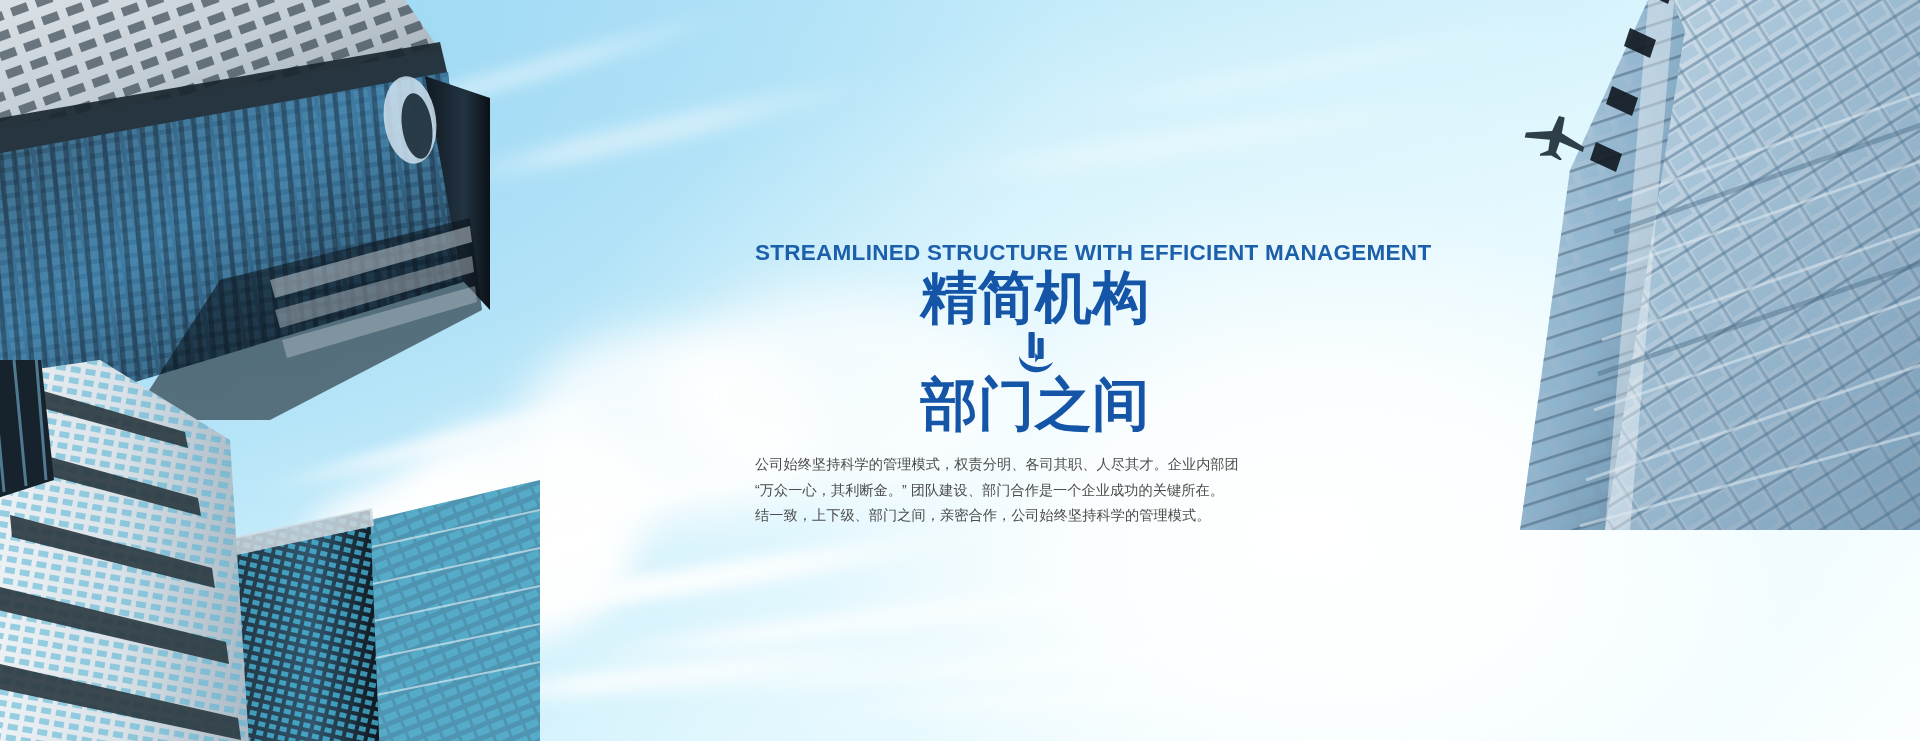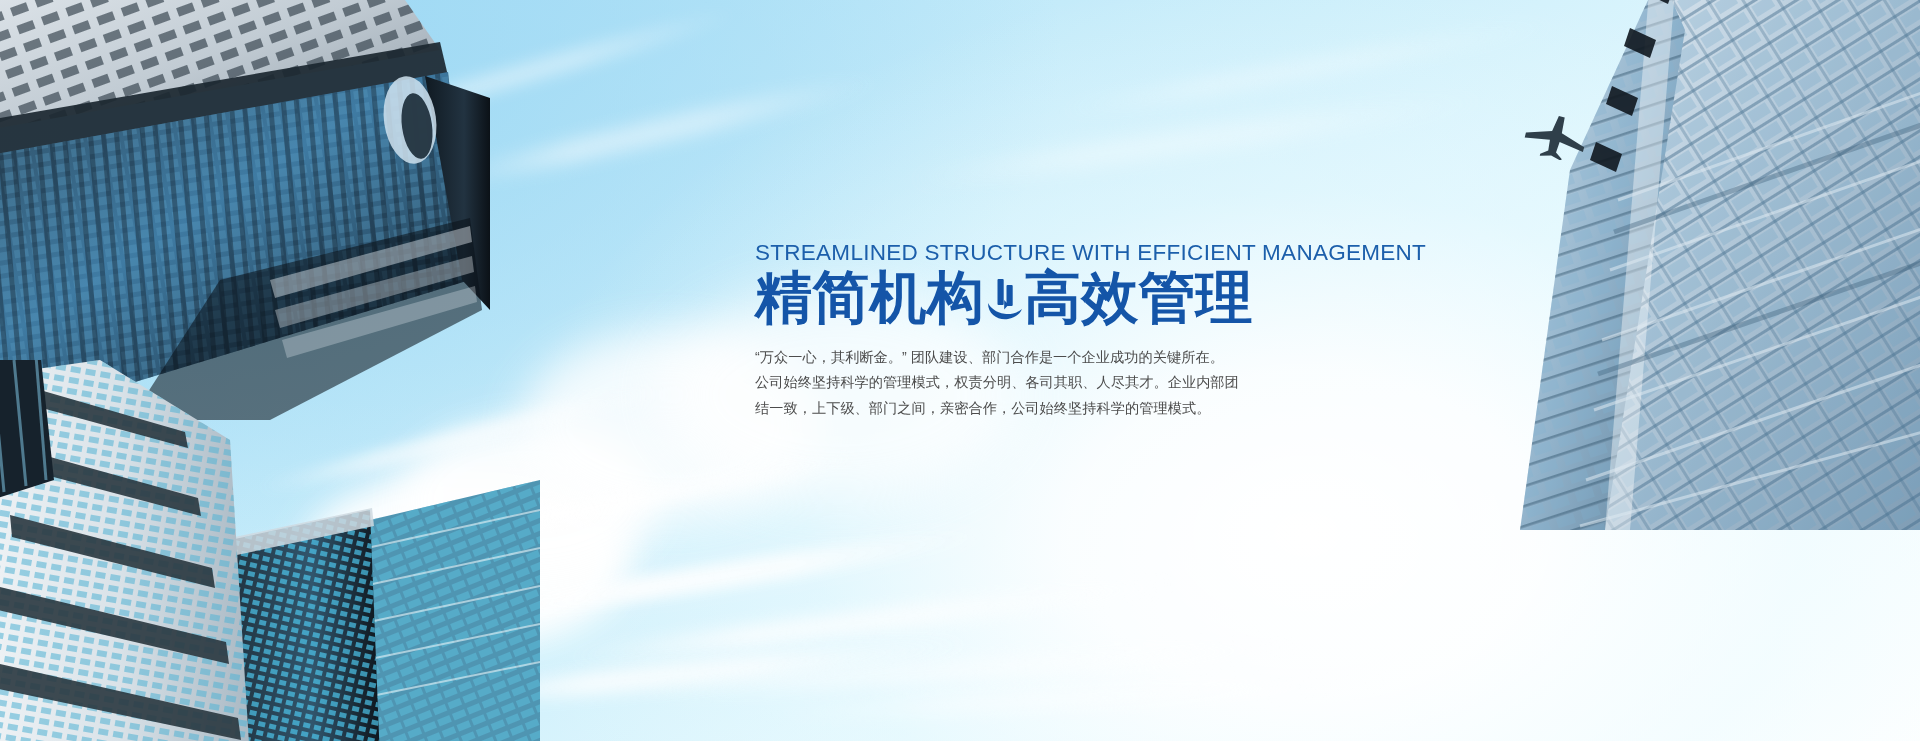--- a/index.html
+++ b/index.html
@@ -95,31 +95,32 @@
   .copy {
     position: absolute;
     left: 755px;
     top: 240px;
     width: 560px;
   }
   .eyebrow {
     font-size: 22.5px;
     letter-spacing: .012em;
     color: #1c5fab;
-    font-weight: 400;
+    font-weight: 700;
     white-space: nowrap;
     line-height: 1.15;
     margin: 0 0 2px 0;
   }
   .headline {
     display: flex;
     align-items: center;
     gap: 0;
     margin: 0;
     line-height: 1.04;
+    flex-direction: column;
   }
   .headline .zh {
     font-size: 57px;
     font-weight: 700;
     color: #1455a8;
     letter-spacing: .004em;
     white-space: nowrap;
   }
   .headline .mark {
     width: 40px;
@@ -360,24 +361,24 @@
         <svg width="40" height="48" viewBox="0 0 40 48">
           <g fill="#1455a8">
             <rect x="13.5" y="3" width="6.2" height="26" rx="1"></rect>
             <rect x="22.5" y="9" width="6.2" height="21" rx="1"></rect>
             <path d="M20.2 24 L24.5 28.8 L20.2 33.6 Z"></path>
             <path d="M4 27 C4 38.5 14 44.5 24 43 C31 42 36 38 38 33 C33.5 36.8 27 38.8 20.5 37.8 C12 36.4 6.8 32.2 4 27 Z"></path>
           </g>
         </svg>
       </span>
 
-      <span class="zh">高效管理</span>
+      <span class="zh">部门之间</span>
     </div>
 
     <div class="body">
+      <p>公司始终坚持科学的管理模式，权责分明、各司其职、人尽其才。企业内部团</p>
       <p>“万众一心，其利断金。” 团队建设、部门合作是一个企业成功的关键所在。</p>
-      <p>公司始终坚持科学的管理模式，权责分明、各司其职、人尽其才。企业内部团</p>
       <p>结一致，上下级、部门之间，亲密合作，公司始终坚持科学的管理模式。</p>
     </div>
 
   </div>
 
 </div>
 
 </body></html>

